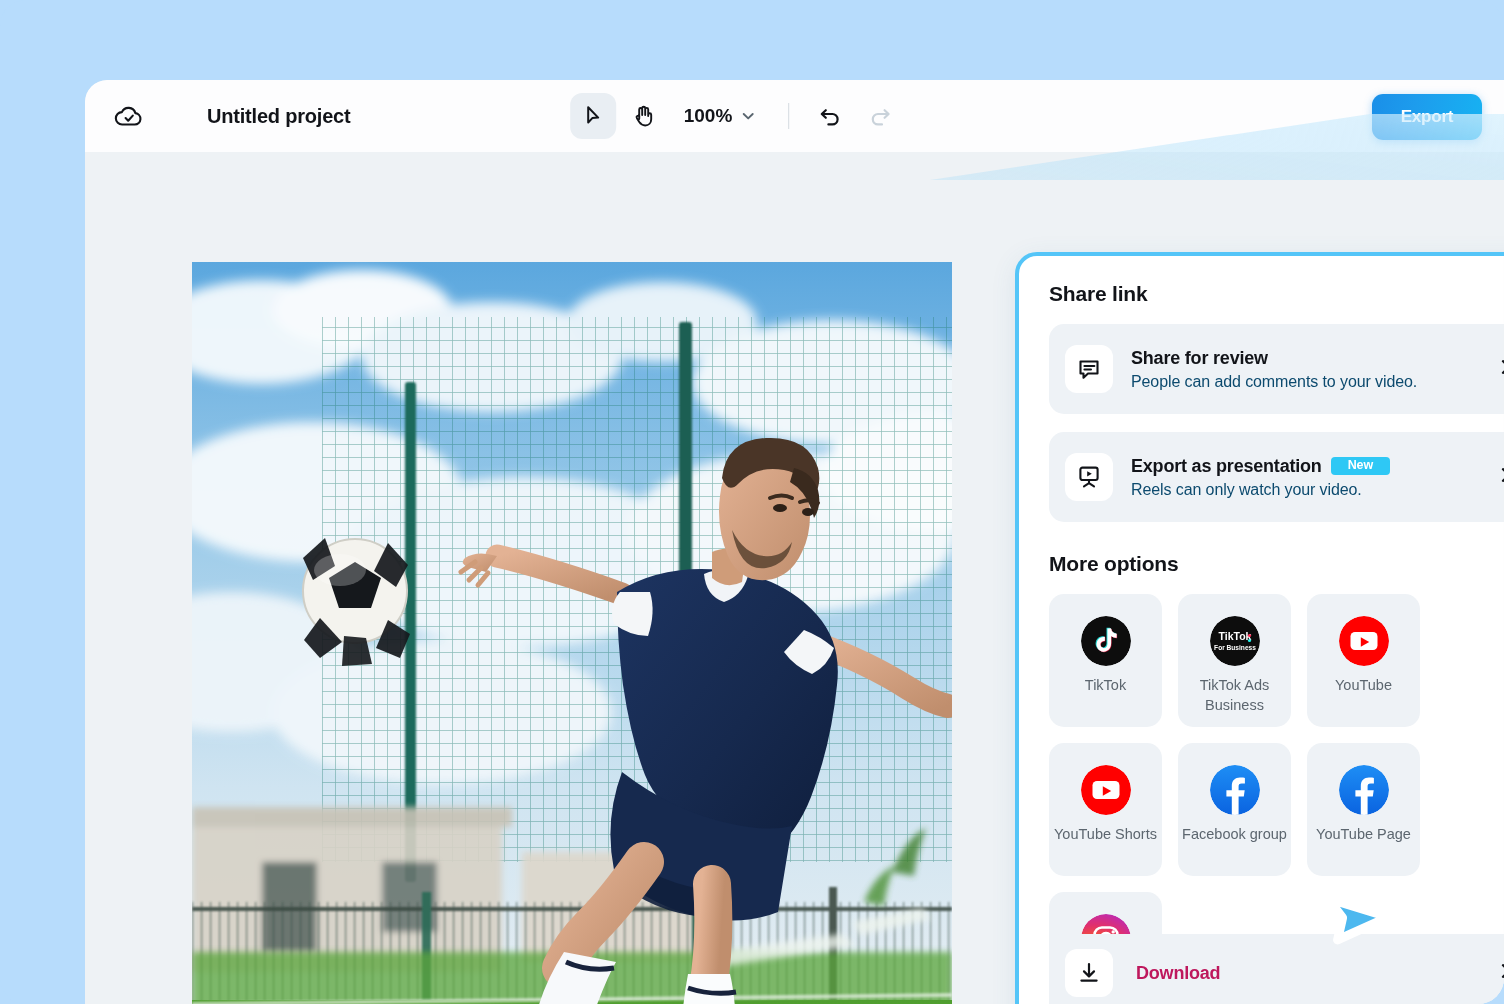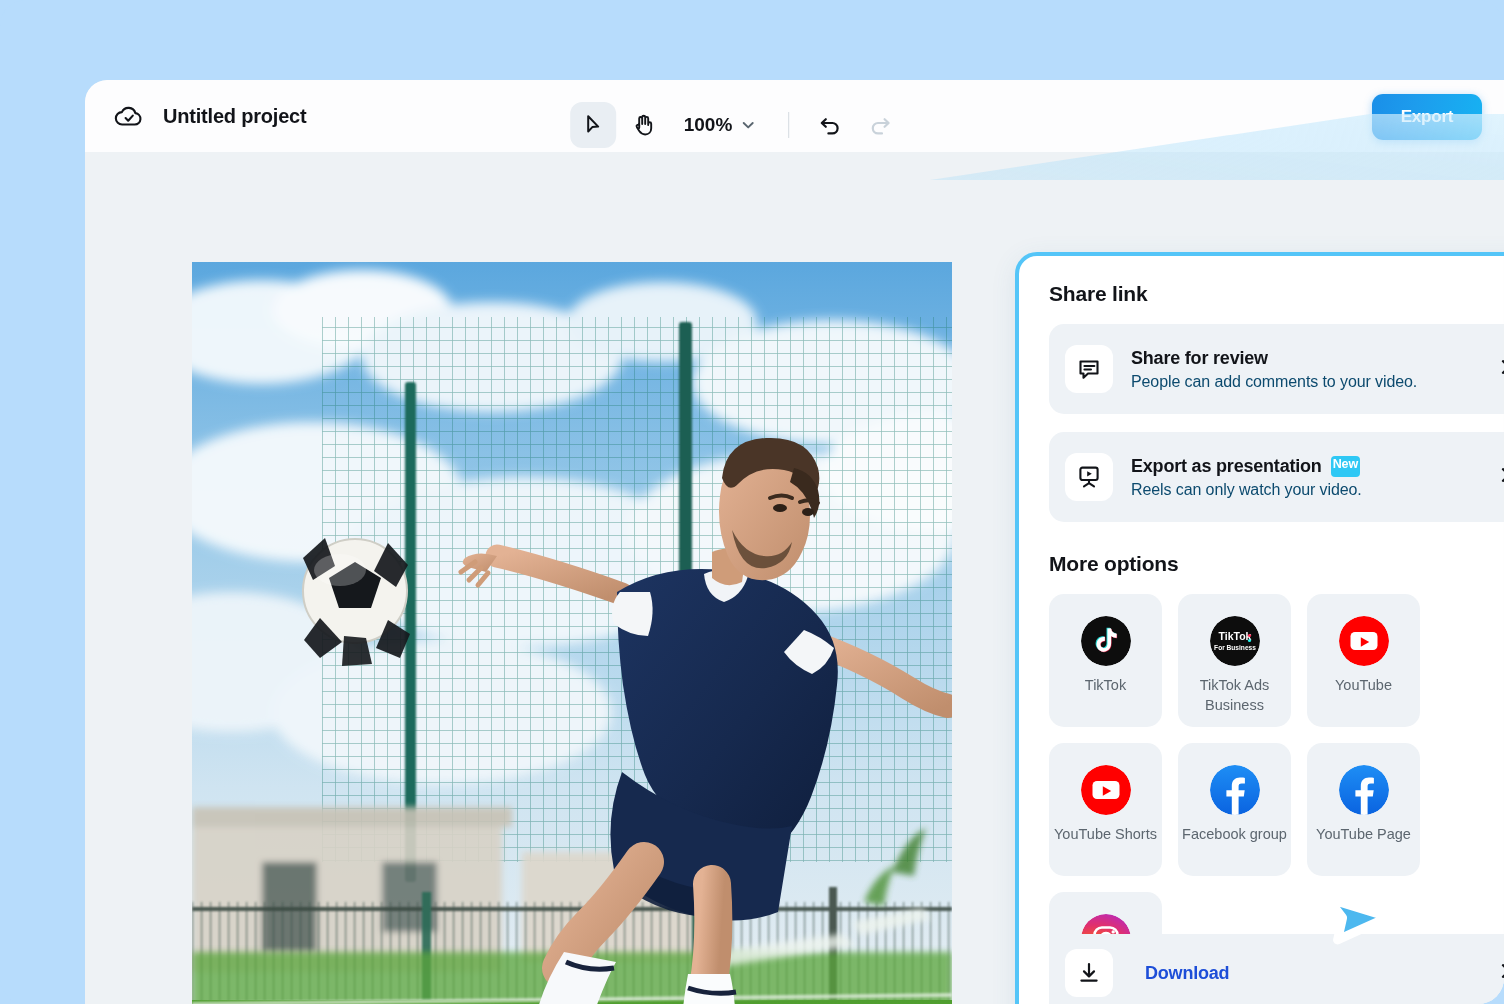--- a/index.html
+++ b/index.html
@@ -18,23 +18,23 @@
     border-top-left-radius:22px;
     overflow:hidden;
   }
   .titlebar{
     position:absolute; left:0; top:0; right:0; height:72px;
     background:#fdfdfe;
     border-top-left-radius:22px;
   }
   .tb-left{ position:absolute; left:28px; top:0; height:72px; display:flex; align-items:center; gap:18px; }
   .cloud-icon{ width:32px; height:32px; }
-  .project-title{ font-size:20px; font-weight:bold; color:#121419; letter-spacing:-0.2px; }
-
-  .tb-center{ position:absolute; left:50%; transform:translateX(-50%); top:9px; height:72px;
+  .project-title{ font-size:20px; font-weight:bold; color:#121419; letter-spacing:-0.2px;margin-left:44px; }
+
+  .tb-center{ position:absolute; left:50%; transform:translateX(-50%); top:0; height:72px;
               display:flex; align-items:center; gap:4px; margin-left:-58px; }
   .tool-btn{ width:46px; height:46px; border-radius:12px; display:flex; align-items:center;
              justify-content:center; background:transparent; border:none; cursor:pointer; }
   .tool-btn.active{ background:#e9eef3; }
   .zoom-wrap{ display:flex; align-items:center; gap:8px; padding:0 14px; cursor:pointer; }
   .zoom-val{ font-size:19px; font-weight:bold; color:#121419; }
   .tb-div{ width:1px; height:26px; background:#d4dae1; margin:0 14px; }
 
   .export-btn{
     position:absolute; right:22px; top:14px; width:110px; height:46px;
@@ -71,43 +71,43 @@
   .row-card{
     margin-top:18px; height:90px; background:#eef2f6; border-radius:15px;
     display:flex; align-items:center; padding:0 20px 0 16px; cursor:pointer; position:relative;
   }
   .row-icon{
     width:48px; height:48px; background:#ffffff; border-radius:12px;
     display:flex; align-items:center; justify-content:center; flex:0 0 48px;
   }
   .row-text{ margin-left:18px; flex:1 1 auto; }
   .row-title{ font-size:18px; font-weight:bold; color:#121419; letter-spacing:-0.2px;
-              display:flex; gap:9px; }
+              display:flex; align-items:center; gap:9px; }
   .badge-new{
     background:#2ec8f5; color:#ffffff; font-size:12.5px; font-weight:bold;
-    border-radius:4px; padding:2px 2px 3px; line-height:1; letter-spacing:-0.1px;
+    border-radius:4px; padding:2px 17px 3px; line-height:1; letter-spacing:-0.1px;
   }
   .row-sub{ font-size:16px; color:#0c4a6e; margin-top:4px; letter-spacing:-0.1px; }
   .chev{ flex:0 0 auto; color:#121419; }
 
   
   .tiles{ display:flex; flex-wrap:wrap; gap:16px; margin-top:18px; }
   .tile{
     width:113px; height:133px; background:#eef2f6; border-radius:15px;
     display:flex; flex-direction:column; align-items:center; cursor:pointer; padding-top:22px;
   }
   .tile-ico{ width:50px; height:50px; border-radius:50%; overflow:hidden; flex:0 0 50px; }
   .tile-label{ margin-top:10px; font-size:14.5px; color:#5c666f; text-align:center; line-height:1.35; }
 
   .download-card{
     position:absolute; left:30px; right:30px; bottom:26px;
     height:78px; background:#eef2f6; border-radius:15px;
     display:flex; align-items:center; padding:0 20px 0 16px; cursor:pointer;
   }
-  .dl-title{ font-size:18px; font-weight:bold; color:#1d4ed8; margin-left:32px; flex:1 1 auto; letter-spacing:-0.2px; }
+  .dl-title{ font-size:18px; font-weight:bold; color:#be185d; margin-left:23px; flex:1 1 auto; letter-spacing:-0.2px; }
 
   .cursor-pointer{ position:absolute; left:1296px; top:864px; width:104px; height:104px; pointer-events:none; }
 </style>
 </head>
 <body>
 
 <div id="root">
 
   <div class="app-window">
 

